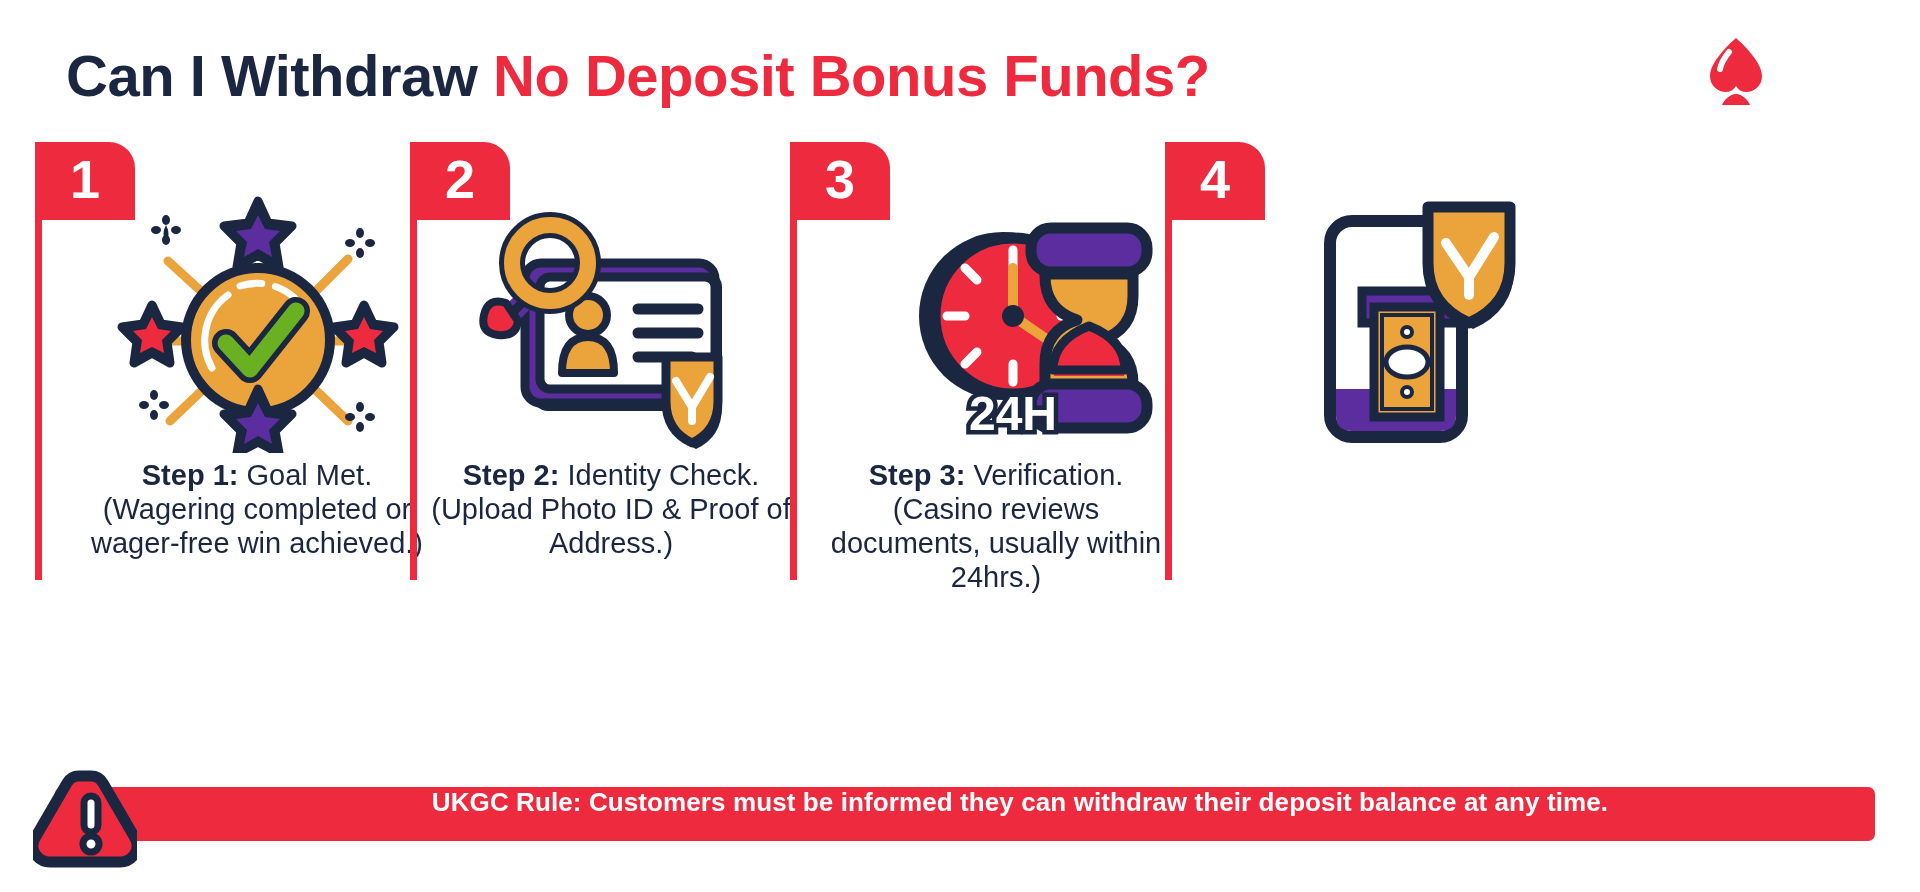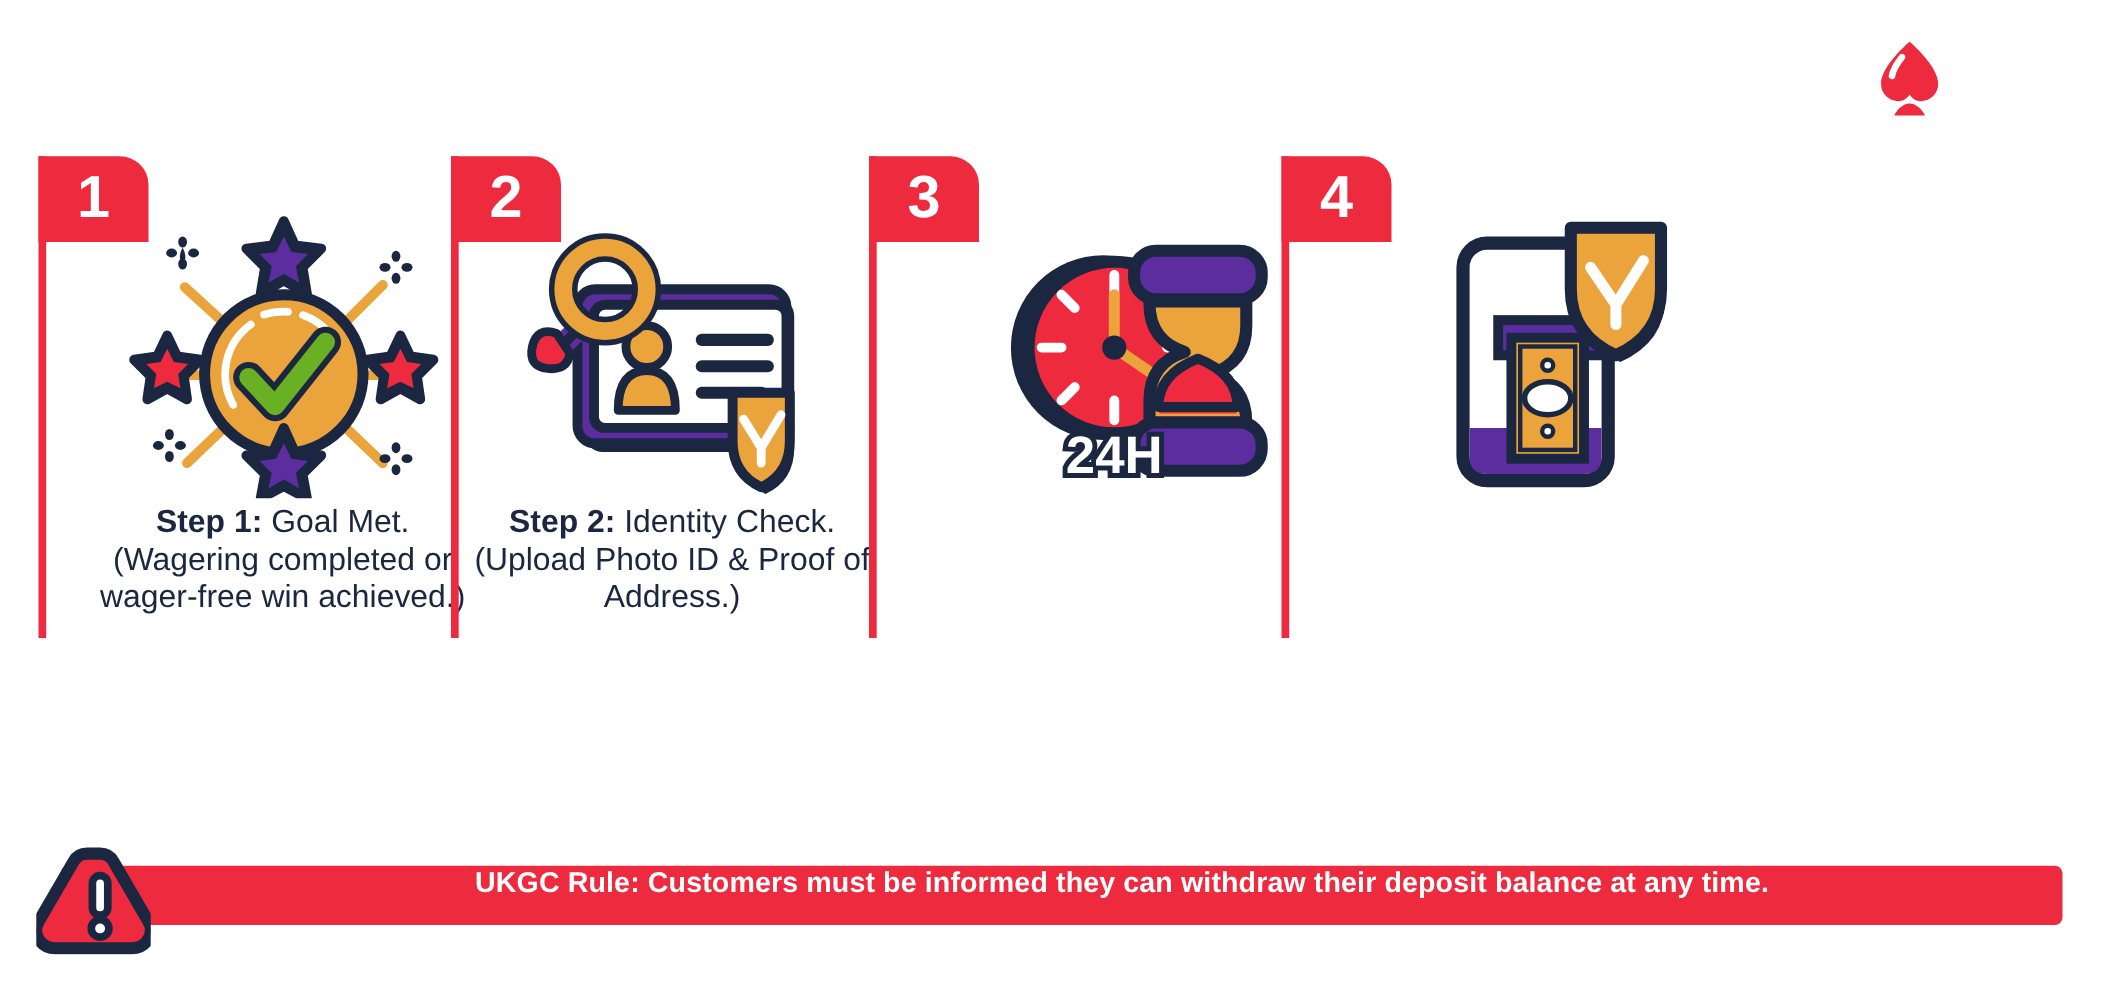--- a/index.html
+++ b/index.html
@@ -93,20 +93,23 @@
     letter-spacing: 0.1px; padding-left: 110px; white-space: nowrap;
   }
   .warn-icon { position: absolute; left: 33px; top: 2px; width: 104px; height: 98px; }
 </style>
 </head>
 <body>
 
 <div class="page">
 
   <div class="header">
+    <div class="title">
+      <span class="t-dark">Can I Withdraw </span><span class="t-red">No Deposit Bonus Funds?</span>
+    </div>
 
     <div class="logo-spade">
       <svg viewBox="0 0 72 80" width="72" height="80">
         <path d="M36 6 C36 6 10 28 10 44 C10 54 18 60 26 60 C31 60 34 57 36 54 C38 57 41 60 46 60 C54 60 62 54 62 44 C62 28 36 6 36 6 Z" fill="#ee2a3f"></path>
         <path d="M29 20 C25 25 21 31 20 37" stroke="#ffffff" stroke-width="6" stroke-linecap="round" fill="none"></path>
         <path d="M36 62 C30 62 24 68 22 73 L50 73 C48 68 42 62 36 62 Z" fill="#ee2a3f"></path>
       </svg>
     </div>
   </div>
 
@@ -235,20 +238,23 @@
 
           <rect x="146" y="34" width="116" height="44" rx="20" fill="#5b2d9e" stroke="#1b2741" stroke-width="11"></rect>
           <path d="M160 80 L248 80 L248 102 q0 34 -32 44 q32 10 32 44 l0 22 L160 192 l0 -22 q0 -34 32 -44 q-32 -10 -32 -44 Z" fill="#eba33c" stroke="#1b2741" stroke-width="11" stroke-linejoin="round"></path>
           <path d="M169 156 L239 156 L239 182 L169 182 Z" fill="#ee2a3f"></path>
           <path d="M204 132 q-36 14 -36 44 l72 0 q0 -30 -36 -44 Z" fill="#ee2a3f" stroke="#1b2741" stroke-width="9" stroke-linejoin="round"></path>
           <rect x="146" y="190" width="116" height="44" rx="20" fill="#5b2d9e" stroke="#1b2741" stroke-width="11"></rect>
 
           <text x="128" y="236" font-family="'Liberation Sans', sans-serif" font-size="48" font-weight="700" fill="#ffffff" stroke="#1b2741" stroke-width="9" paint-order="stroke" text-anchor="middle">24H</text>
         </svg>
       </div>
+      <div class="caption">
+        <b>Step 3:</b><span> Verification. (Casino reviews documents, usually within 24hrs.)</span>
+      </div>
     </div>
 
     <div class="step s4">
       <div class="flag-pole"></div>
       <div class="flag-banner">
         <span class="flag-num">4</span>
       </div>
       <div class="icon-wrap">
         <svg viewBox="0 0 230 270" width="230" height="270">
 

